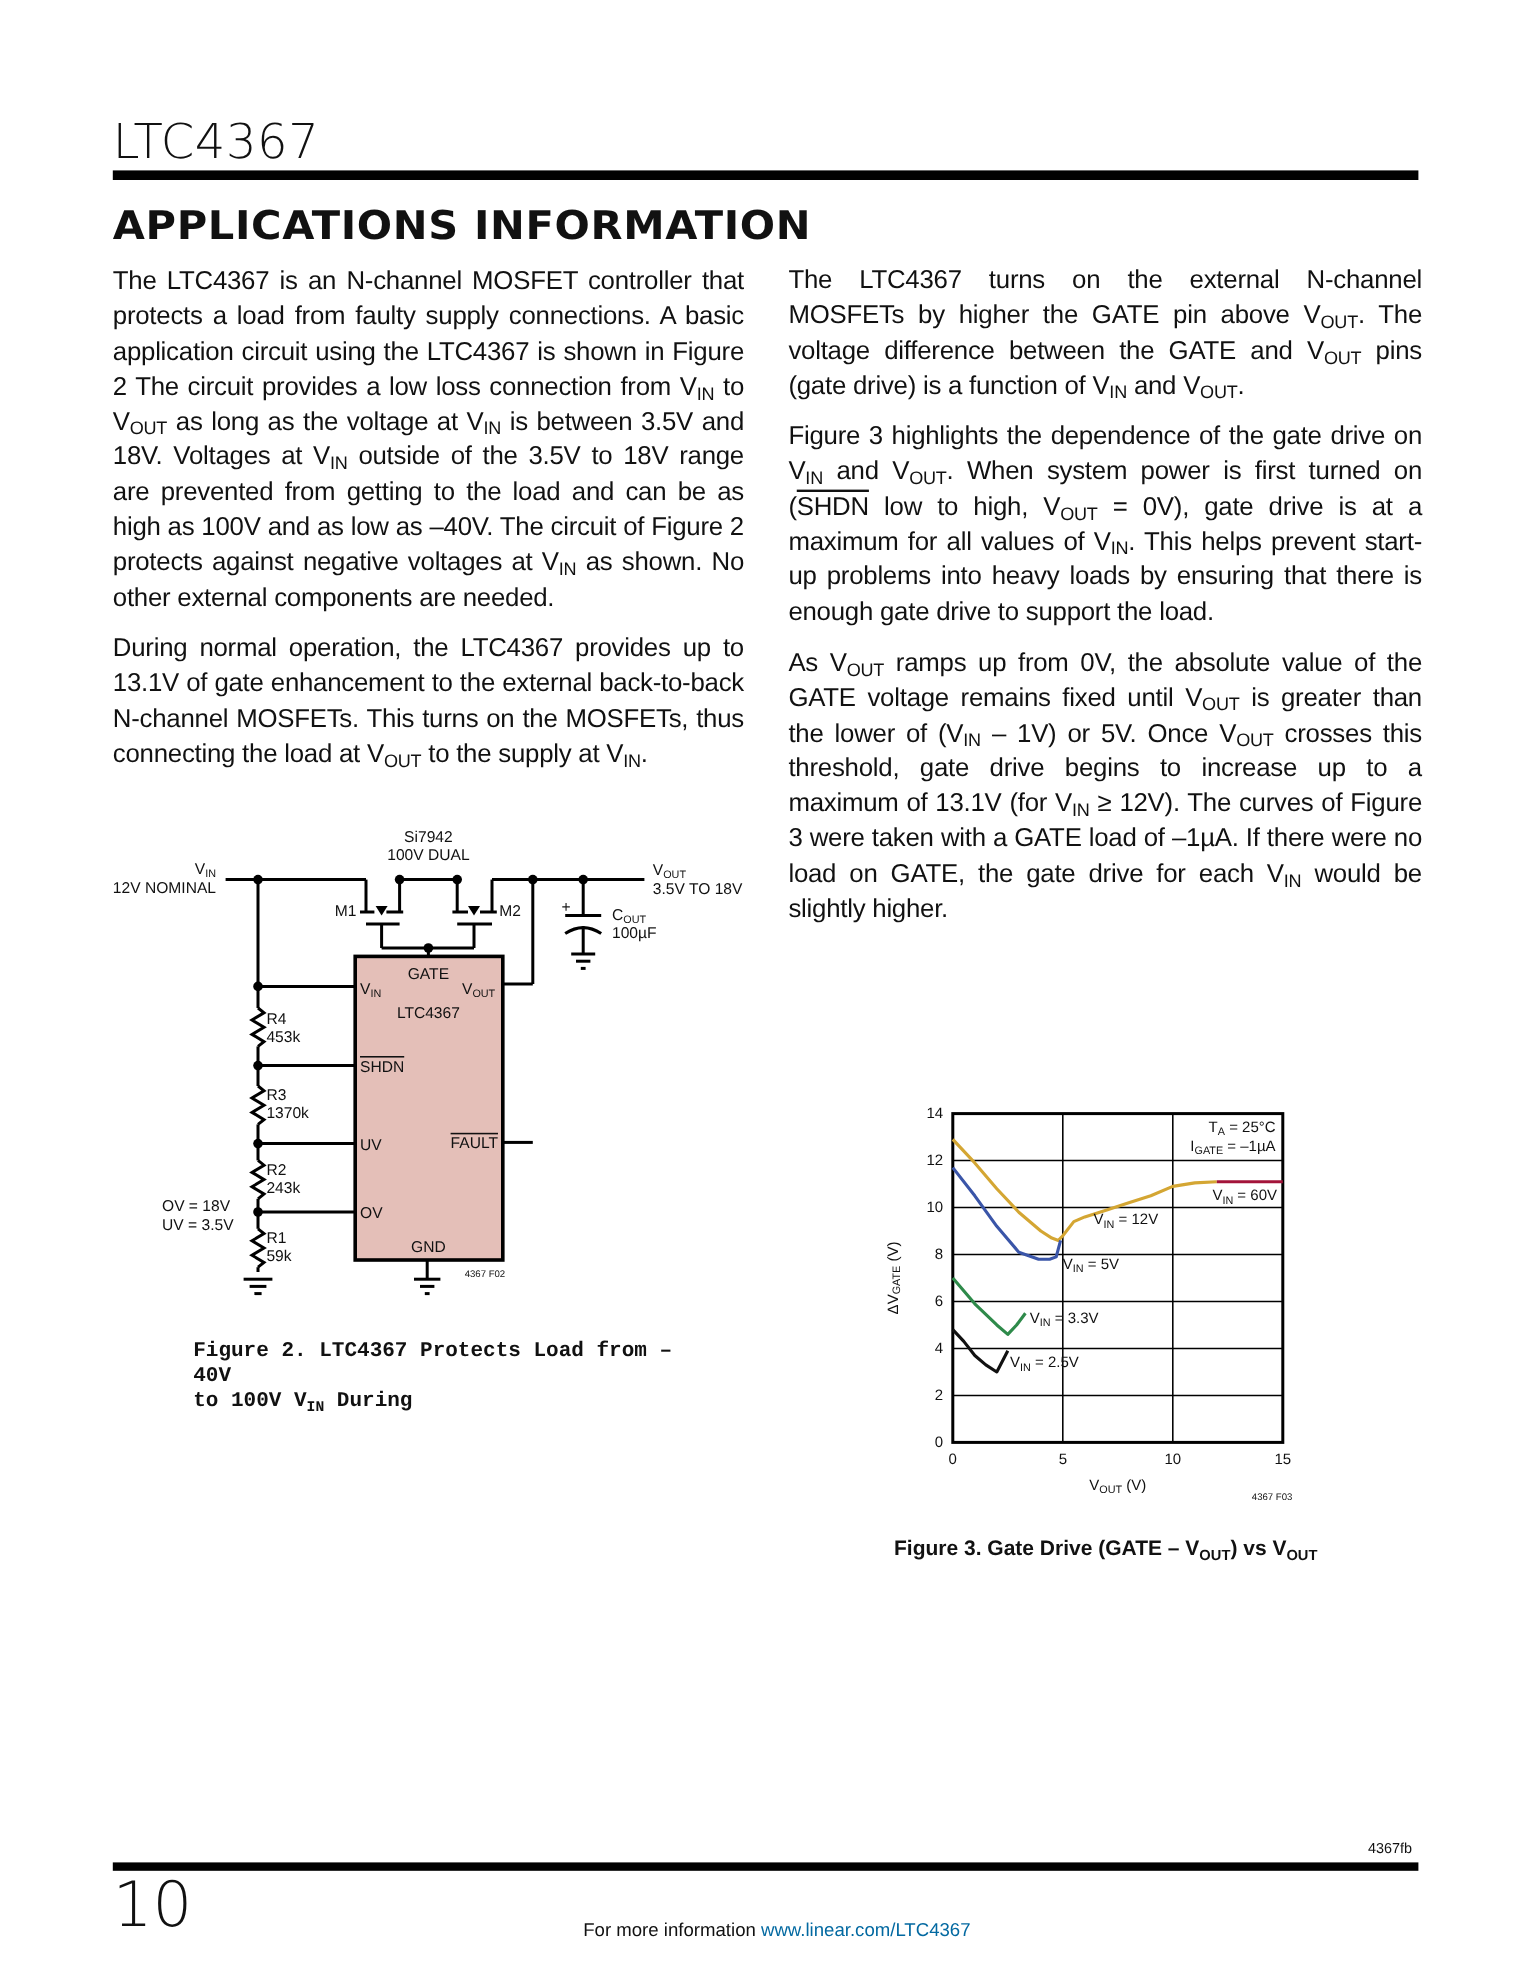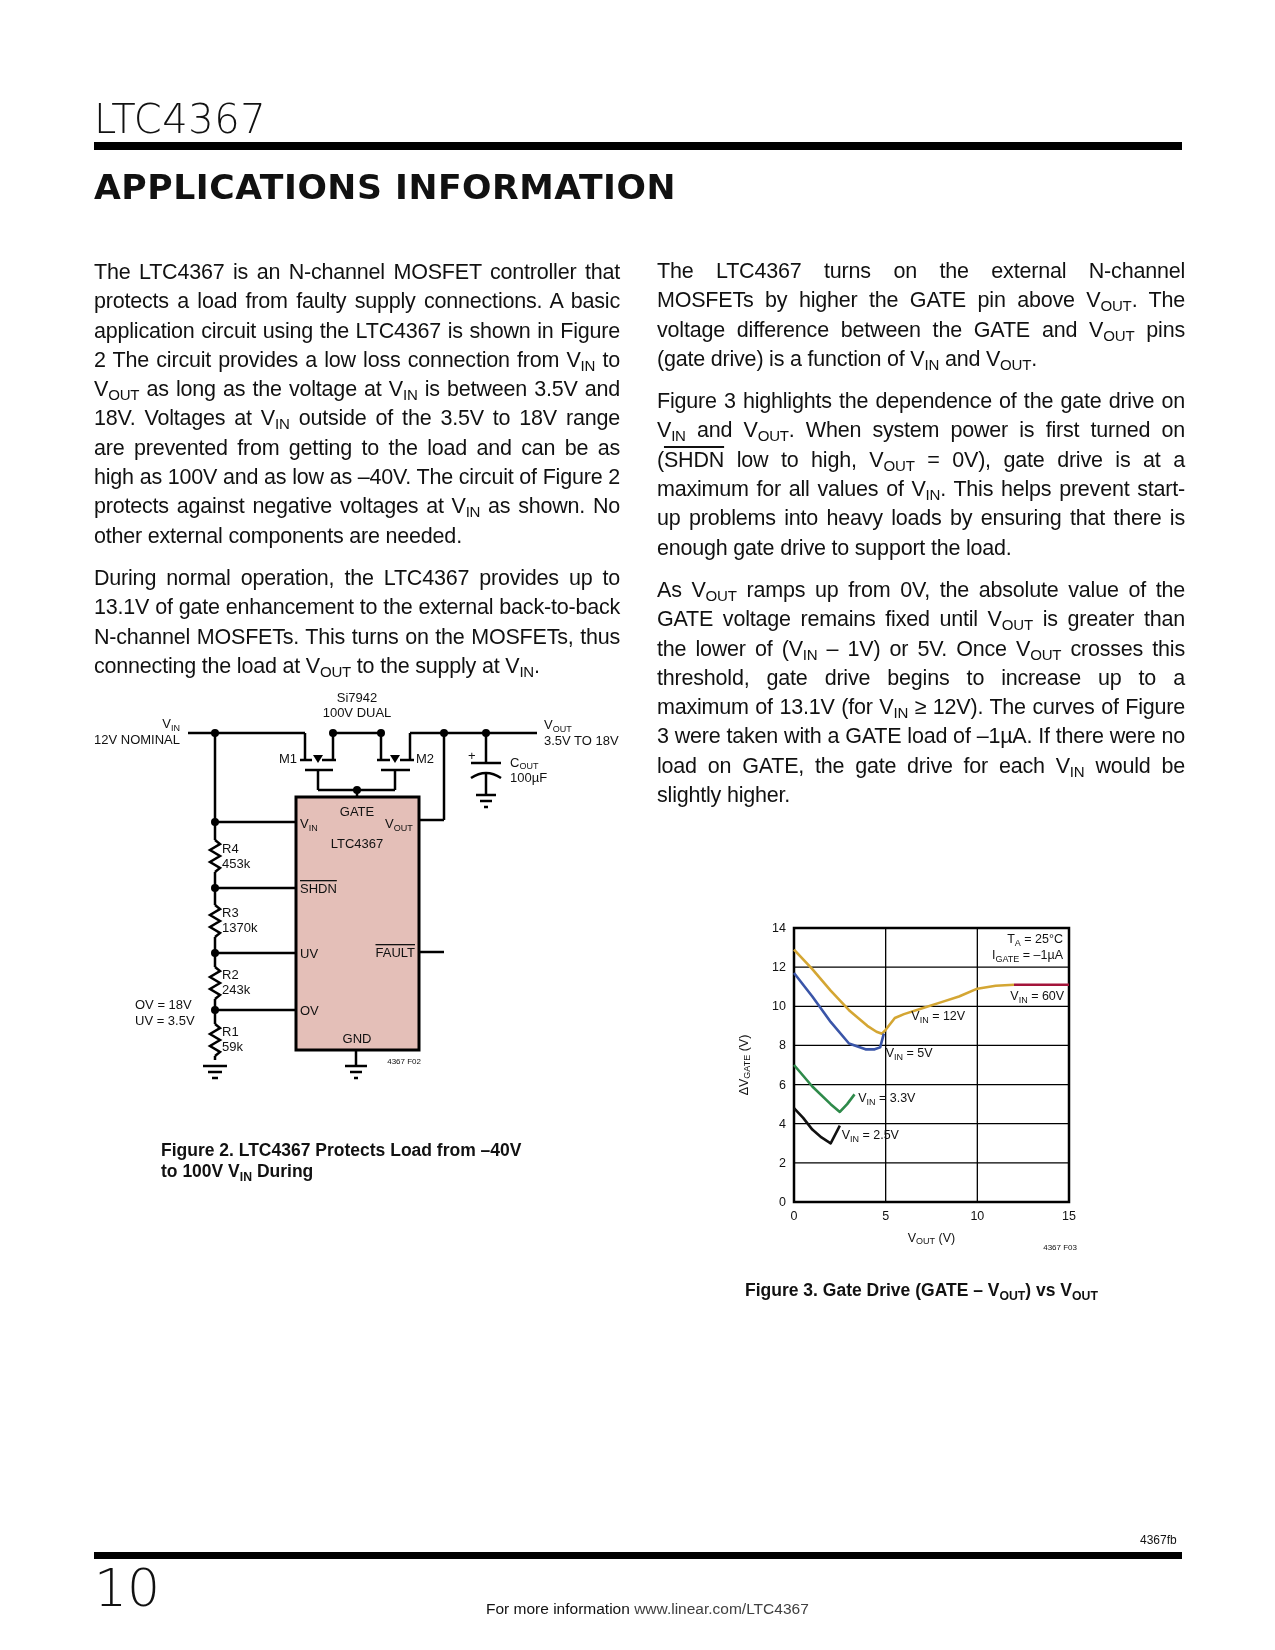--- a/index.html
+++ b/index.html
@@ -1,34 +1,34 @@
 <!DOCTYPE html>
 <html><head>
 <meta charset="utf-8">
 <style>
   html,body{margin:0;padding:0;background:#fff;}
   body{width:1275px;height:1650px;position:relative;overflow:hidden;font-family:"Liberation Sans",sans-serif;color:#111;}
   .abs{position:absolute;}
   .part{left:94px;top:96px;font-size:40px;font-weight:300;letter-spacing:0.5px;font-family:"DejaVu Sans",sans-serif;}
   .rule-top{left:94px;top:142px;width:1088px;height:8px;background:#000;}
   .section{left:94px;top:168px;font-size:33px;font-weight:900;font-family:"DejaVu Sans",sans-serif;letter-spacing:0.5px;transform:scaleX(1.05);transform-origin:left;}
-  .col{font-size:21.5px;line-height:29.3px;text-align:justify;letter-spacing:-0.2px;margin-top:38px;}
+  .col{font-size:21.5px;line-height:29.3px;text-align:justify;letter-spacing:-0.2px;}
   .col p{margin:0 0 13px 0;}
   .col h3{margin:0 0 12px 0;font-size:22px;font-weight:bold;}
   .left{left:94px;top:220px;width:526px;}
   .right{left:657px;top:219px;width:528px;}
   sub{font-size:70%;vertical-align:-4px;line-height:0;}
   .ov{text-decoration:overline;}
   .caption{font-weight:bold;font-size:17.5px;line-height:21px;}
-  .fig2cap{left:161px;top:1140px;width:400px;}
+  .fig2cap{left:161px;top:1116px;width:400px;font-family:Liberation Mono, monospace;}
   .fig3cap{left:745px;top:1280px;width:400px;}
   .rule-bot{left:94px;top:1552px;width:1088px;height:7px;background:#000;}
   .pagenum{left:94px;top:1558px;font-size:52px;font-weight:300;font-family:"DejaVu Sans",sans-serif;}
   .footer{left:486px;top:1600px;font-size:15.5px;}
-  .footer a{color:#404040;text-decoration:none;text-align:center;}
+  .footer a{color:#0369a1;text-decoration:none;text-align:center;}
   .docid{left:1130px;top:1533px;font-size:12px;margin-left:10px;}
   svg text{font-family:"Liberation Sans",sans-serif;}
 </style>
 </head>
 <body>
 
 <div class="abs part">LTC4367</div>
 <div class="abs rule-top"></div>
 <div class="abs section">APPLICATIONS INFORMATION</div>
 

